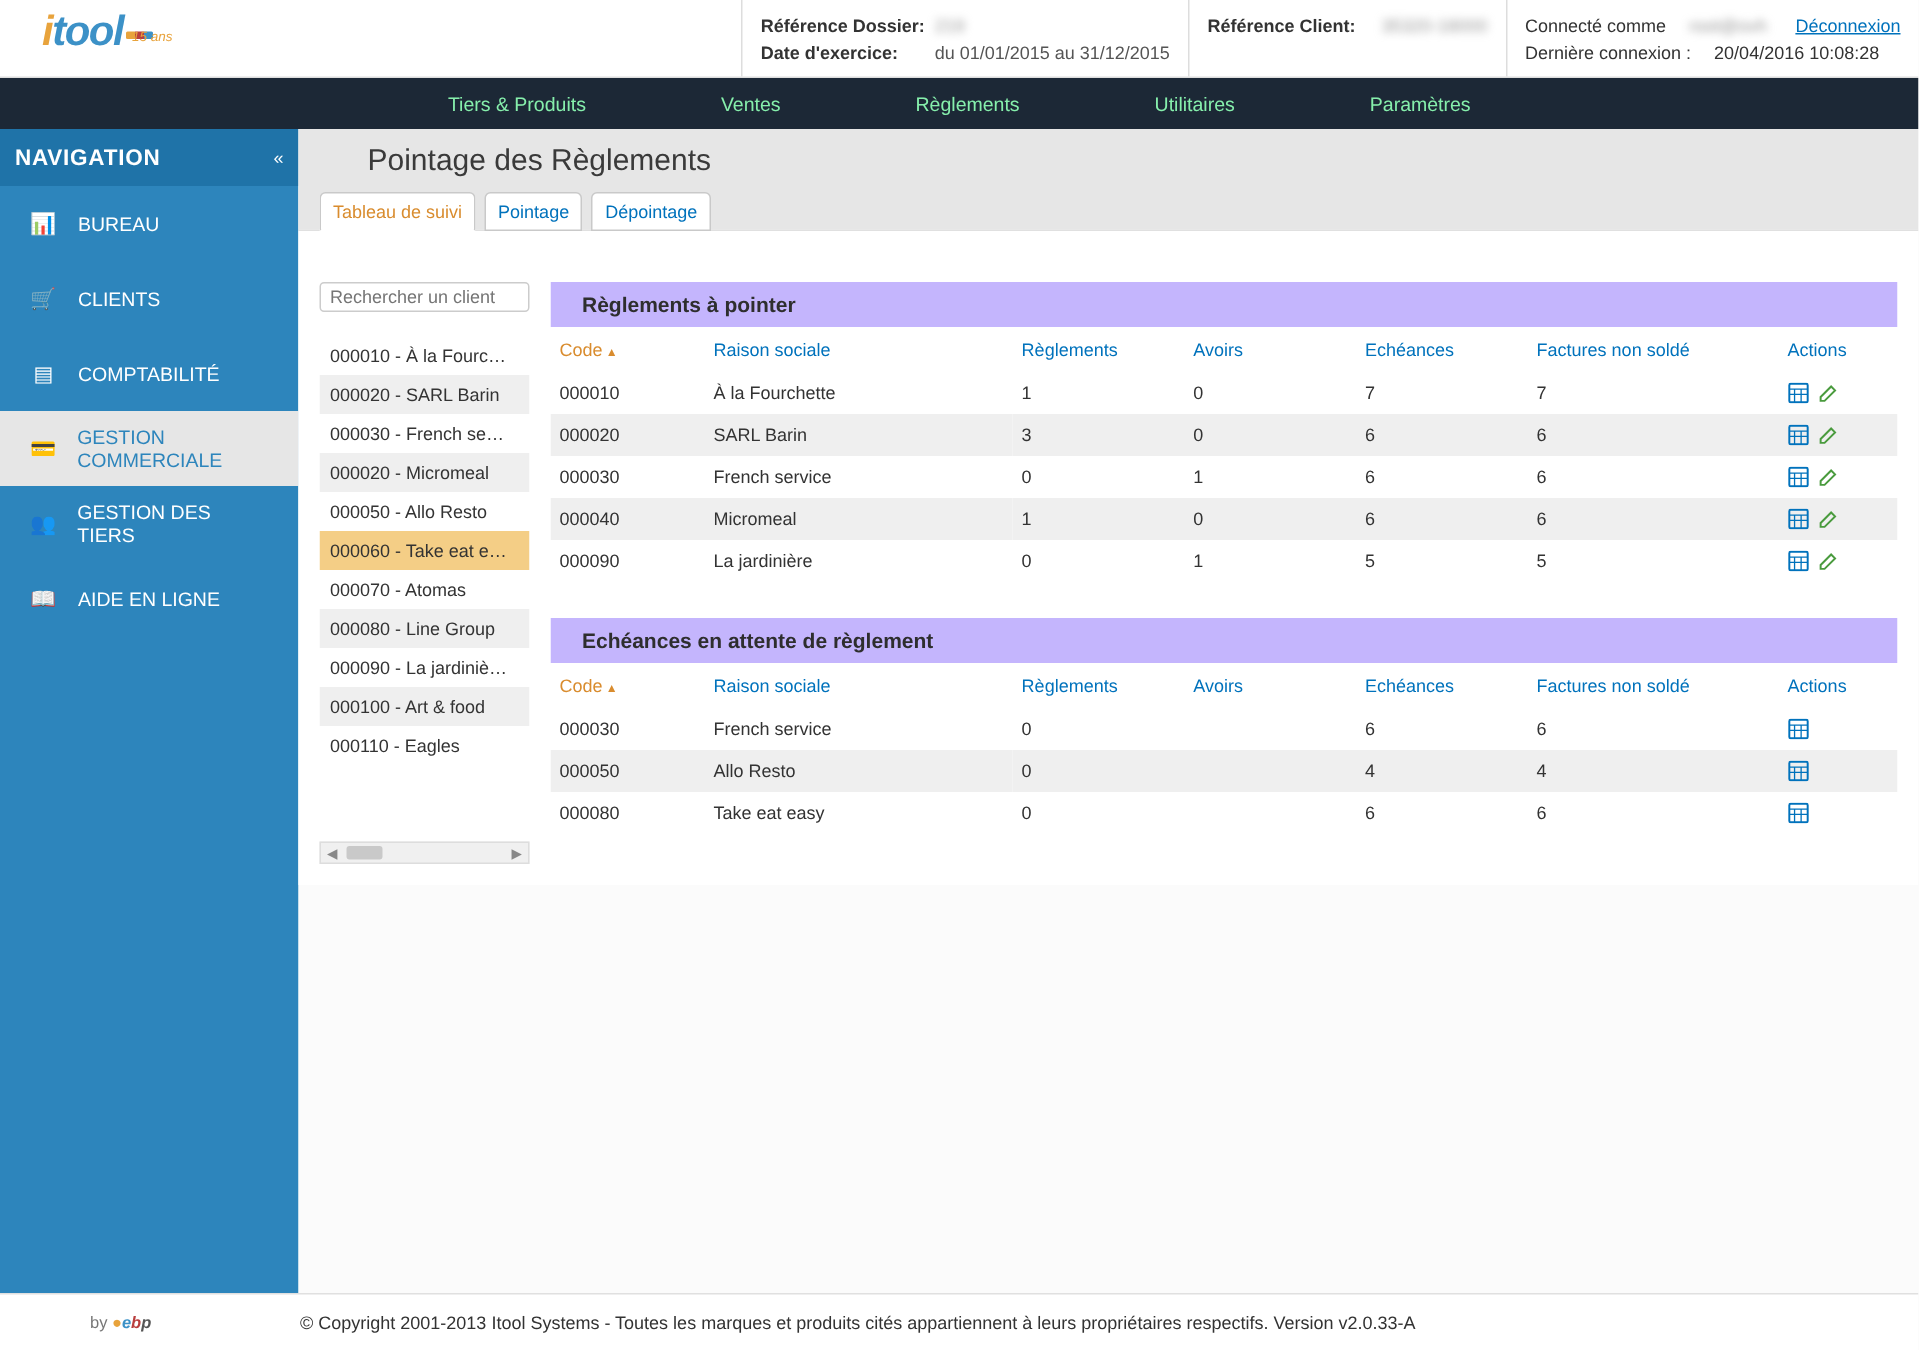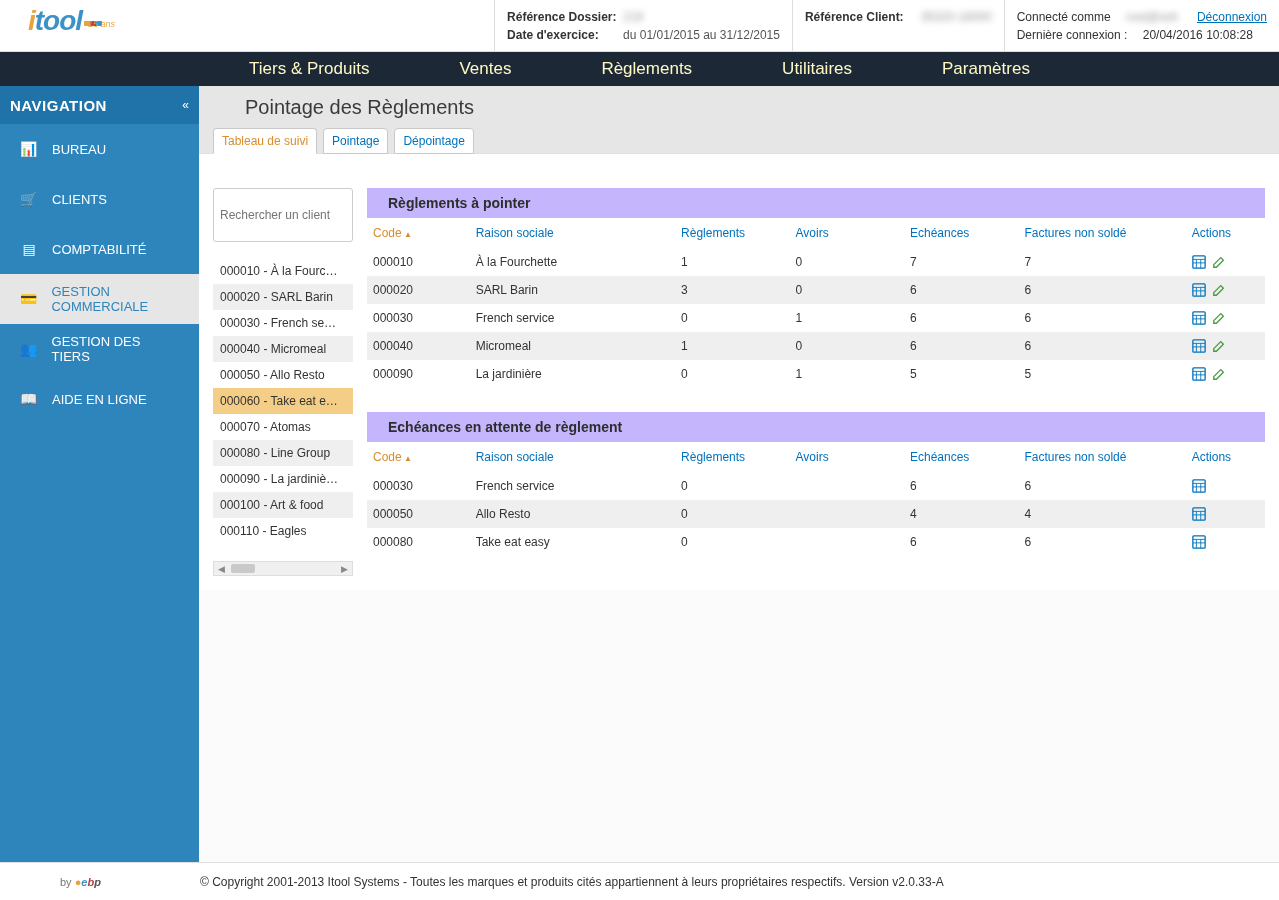--- a/index.html
+++ b/index.html
@@ -12,40 +12,40 @@
 .logo-stripe { display:inline-block; width:18px; height:5px; background:linear-gradient(90deg,#e8a33c 33%,#b93e3e 33%,#b93e3e 66%,#3c91c7 66%); margin-left:2px; position:relative; top:-4px; border-radius:1px; }
 .logo-tag { font-size:9px; color:#e8a33c; font-style:italic; position:relative; top:-18px; left:60px; }
 .top-meta { flex:1; display:flex; justify-content:flex-end; height:100%; }
 .meta-block { border-left:1px solid #ddd; padding:8px 12px; font-size:12px; color:#333; }
 .meta-row { display:flex; gap:6px; line-height:18px; }
 .meta-label { font-weight:700; min-width:110px; }
 .meta-val { color:#555; }
 .blurred { filter:blur(3px); color:#999; }
 .deco { color:#0072bc; text-decoration:underline; cursor:pointer; }
 .mainnav { height:34px; background:#1c2836; display:flex; justify-content:center; gap:90px; align-items:center; }
-.mainnav-item { color:#fef9c3; font-size:17px; cursor:pointer; }
+.mainnav-item { color:#86efac; font-size:13px; cursor:pointer; }
 .body-wrap { display:flex; height:776px; }
 .sidebar { width:199px; background:#2d85bc; color:#fff; position:relative; }
 .nav-head { height:38px; display:flex; align-items:center; justify-content:space-between; padding:0 10px; background:#1f73a8; }
 .nav-head-title { font-weight:700; font-size:15px; letter-spacing:0.5px; }
 .collapse-btn { font-size:12px; cursor:pointer; }
 .side-item { display:flex; align-items:center; gap:14px; padding:0 20px; height:50px; font-size:13px; cursor:pointer; }
 .side-item.active { background:#e6e6e6; color:#2d85bc; }
 .side-icon { width:18px; text-align:center; font-size:14px; }
 
 .content { flex:1; background:#fbfbfb; position:relative; }
 .page-head { background:#e6e6e6; padding:10px 14px 0 14px; }
 .page-title { font-size:20px; color:#3a3a3a; margin-bottom:8px;margin-left:32px; }
 .tabs { display:flex; gap:6px; position:relative; top:1px; }
 .tab { padding:5px 8px; border:1px solid #c9c9c9; border-radius:4px 4px 0 0; background:#fff; color:#0072bc; font-size:12px; cursor:pointer; }
 .tab.active { color:#d98c2e; border-bottom:1px solid #fff; }
 .tab-sep { border-bottom:1px solid #e0e0e0; }
 .panel { background:#fff; padding:34px 14px 14px 14px; display:flex; gap:14px; height:436px; }
 .client-col { width:140px; display:flex; flex-direction:column; }
-.search-inp { width:100%; padding:19px 6px; border:1px solid #ccc; border-radius:3px; font-size:12px; color:#888; }
+.search-inp { width:100%; padding:2px 6px; border:1px solid #ccc; border-radius:3px; font-size:12px; color:#888; }
 .client-list { flex:1; overflow:hidden; margin-top:16px; }
 .client-item { padding:6px 7px; font-size:12px; color:#333; white-space:nowrap; overflow:hidden; text-overflow:ellipsis; cursor:pointer; }
 .client-item:nth-child(even){ background:#efefef; }
 .client-item.selected { background:#f4ce86; }
 .hscroll { height:15px; background:#f0f0f0; border:1px solid #ddd; display:flex; align-items:center; padding:0 4px; margin-top:4px; }
 .hscroll .thumb { width:24px; height:9px; background:#c9c9c9; border-radius:2px; margin-left:6px; }
 .hscroll .arr { font-size:9px; color:#888; }
 .hscroll .fill { flex:1; }
 
 .tables-col { flex:1; overflow:hidden; }
@@ -153,21 +153,21 @@
     </div>
     <div class="tab-sep"></div>
     <div class="panel">
 
       <div class="client-col">
         <input class="search-inp" placeholder="Rechercher un client" style="">
         <div class="client-list" id="client-list">
             <div class="client-item">000010 - À la Fourc…</div>
             <div class="client-item">000020 - SARL Barin</div>
             <div class="client-item">000030 - French se…</div>
-            <div class="client-item">000040 - Micromeal</div>
+            <div class="client-item">000020 - Micromeal</div>
             <div class="client-item">000050 - Allo Resto</div>
             <div class="client-item selected">000060 - Take eat e…</div>
             <div class="client-item">000070 - Atomas</div>
             <div class="client-item">000080 - Line Group</div>
             <div class="client-item">000090 - La jardiniè…</div>
             <div class="client-item">000100 - Art &amp; food</div>
             <div class="client-item">000110 - Eagles</div>
           </div>
         <div class="hscroll">
           <span class="arr">◀</span>

